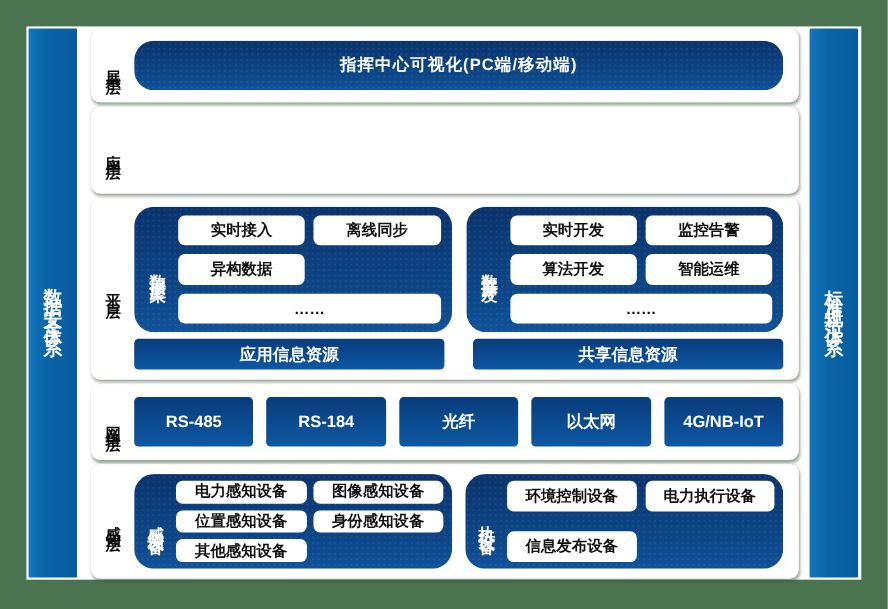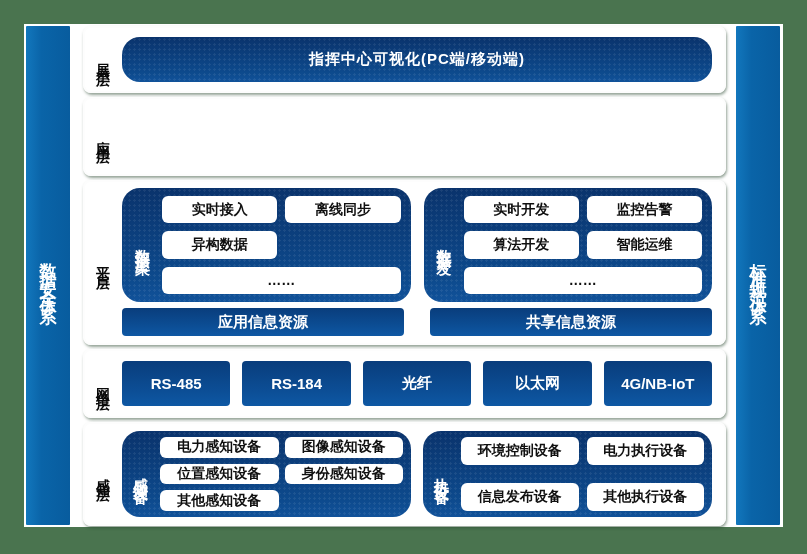--- a/index.html
+++ b/index.html
@@ -219,21 +219,20 @@
           </div>
 
           <div class="navy-box group-box">
             <div class="group-label">
               <span class="vtext">执行设备</span>
             </div>
             <div class="white-grid grid-2r">
               <div class="white-box">环境控制设备</div>
               <div class="white-box">电力执行设备</div>
               <div class="white-box">信息发布设备</div>
-              <div class="white-box">其他执行设备</div>
             </div>
           </div>
 
         </div>
       </div>
 
     </div>
   </div>
 </div>
 

